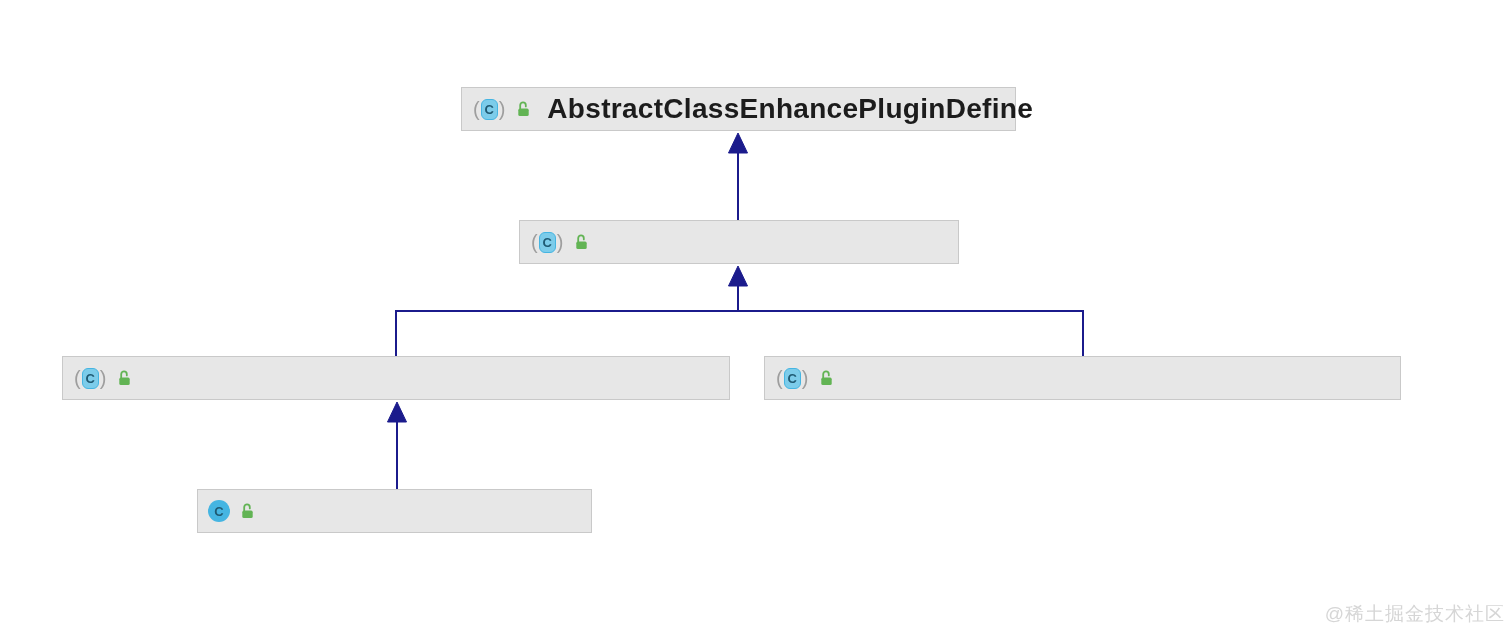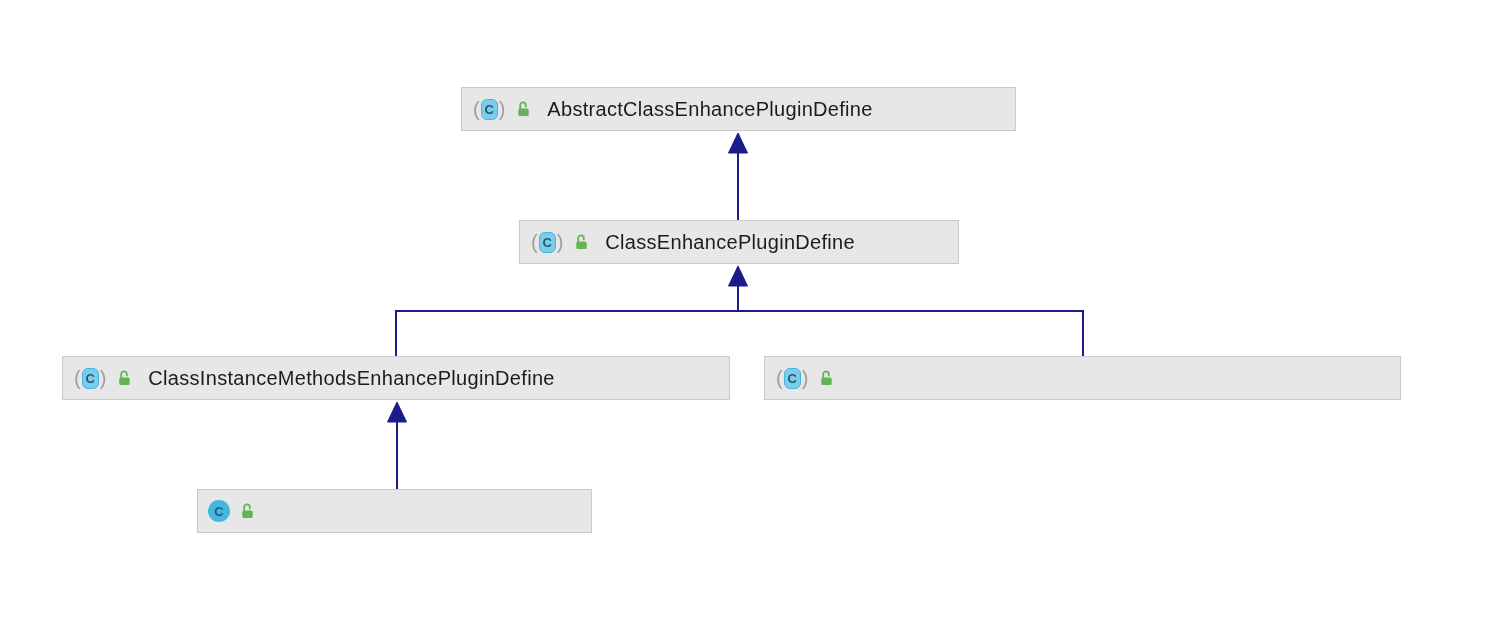--- a/index.html
+++ b/index.html
@@ -31,22 +31,22 @@
     height: 44px;
     background: var(--node-bg);
     border: 1px solid var(--node-border);
     display: flex;
     align-items: center;
     gap: 9px;
     padding: 0 14px 0 10px;
     cursor: default;
   }
   .class-node .label {
-    font-size: 20px;
-    font-weight: 400;
+    font-size: 28px;
+    font-weight: 700;
     letter-spacing: 0.3px;
     color: var(--node-text);
     white-space: nowrap;
     margin-left: 6px;
     text-align: right;
   }
   .cls-icon { display: inline-flex; align-items: center; }
   .cls-icon .paren {
     color: var(--paren-gray);
     font-size: 20px;
@@ -124,34 +124,32 @@
   <div class="class-node" style="left:519px; top:220px; width:440px;">
     <span class="cls-icon">
       <span class="paren">(</span>
         <span class="pill">C</span>
         <span class="paren">)</span>
     </span>
     <svg class="lock" width="17" height="18" viewBox="0 0 17 18">
       <path class="lock-shackle" d="M5.2 8.6 L5.2 5.2 A2.8 2.8 0 0 1 10.8 5.2 L10.8 6.4"></path>
       <rect class="lock-body" x="3.3" y="8.6" width="10.4" height="7.4" rx="1.6"></rect>
     </svg>
-    <span class="label">ClassEnhancePluginDefine</span>
   </div>
 
   <div class="class-node" style="left:62px; top:356px; width:668px;">
     <span class="cls-icon">
       <span class="paren">(</span>
         <span class="pill">C</span>
         <span class="paren">)</span>
     </span>
     <svg class="lock" width="17" height="18" viewBox="0 0 17 18">
       <path class="lock-shackle" d="M5.2 8.6 L5.2 5.2 A2.8 2.8 0 0 1 10.8 5.2 L10.8 6.4"></path>
       <rect class="lock-body" x="3.3" y="8.6" width="10.4" height="7.4" rx="1.6"></rect>
     </svg>
-    <span class="label">ClassInstanceMethodsEnhancePluginDefine</span>
   </div>
 
   <div class="class-node" style="left:764px; top:356px; width:637px;">
     <span class="cls-icon">
       <span class="paren">(</span>
         <span class="pill">C</span>
         <span class="paren">)</span>
     </span>
     <svg class="lock" width="17" height="18" viewBox="0 0 17 18">
       <path class="lock-shackle" d="M5.2 8.6 L5.2 5.2 A2.8 2.8 0 0 1 10.8 5.2 L10.8 6.4"></path>
@@ -162,13 +160,14 @@
   <div class="class-node" style="left:197px; top:489px; width:395px;">
     <span class="cls-icon">
       <span class="circle">C</span>
     </span>
     <svg class="lock" width="17" height="18" viewBox="0 0 17 18">
       <path class="lock-shackle" d="M5.2 8.6 L5.2 5.2 A2.8 2.8 0 0 1 10.8 5.2 L10.8 6.4"></path>
       <rect class="lock-body" x="3.3" y="8.6" width="10.4" height="7.4" rx="1.6"></rect>
     </svg>
   </div>
 
+  <div class="watermark">@稀土掘金技术社区</div>
 </div>
 
 </body></html>

